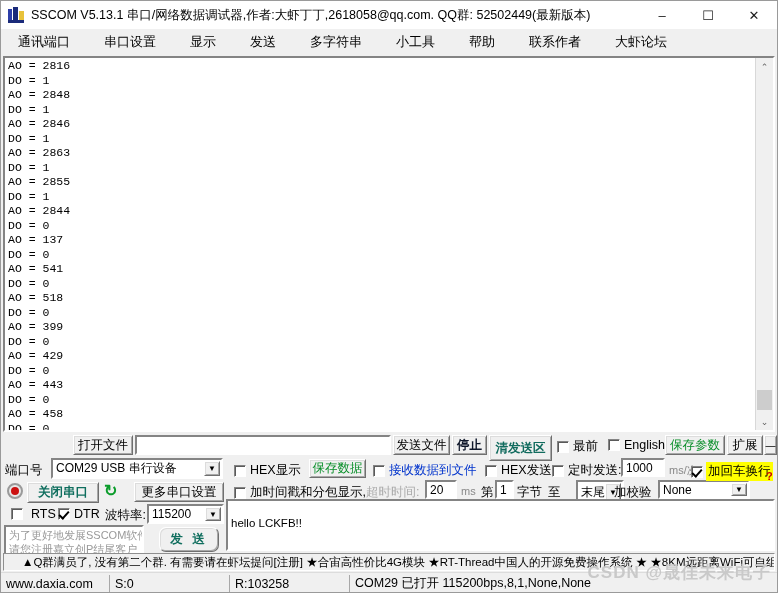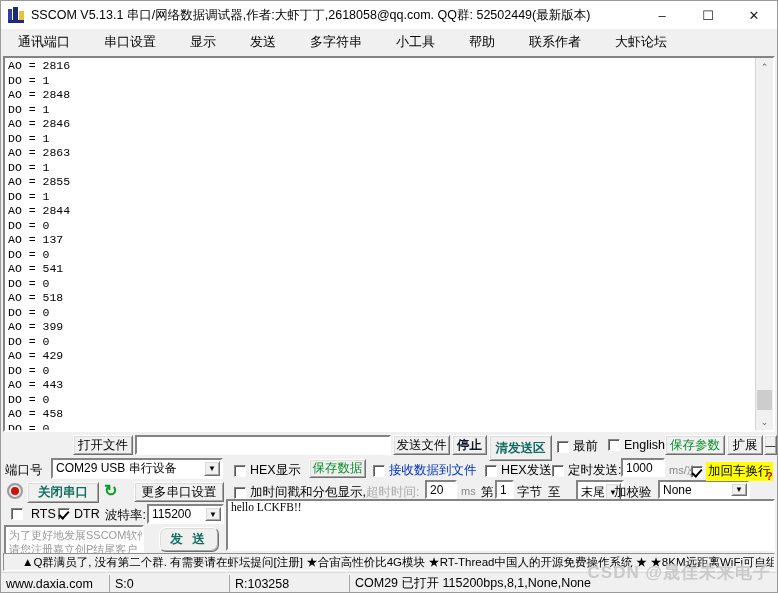--- a/index.html
+++ b/index.html
@@ -150,24 +150,24 @@
   .btn.green { color: #0a8f2a; }
   .btn.darkteal { color: #116b5e; font-weight: bold; }
 
   
   #send-area {
     position: absolute;
     background: #ffffff;
     border: 2px solid;
     border-color: #848484 #ffffff #ffffff #848484;
     box-sizing: border-box;
-    font-family: Liberation Serif, serif;
+    font-family: Liberation Sans, sans-serif;
     font-size: 11.5px;
     color: #000;
-    padding: 0 0 0 3px;
+    padding: 16px 0 0 3px;
     overflow: hidden;
     white-space: pre;
   }
 
   
   #adbar {
     position: absolute; left: 2px; top: 552px; width: 772px; height: 18px;
     background: #f0f0f0;
     border: 1px solid;
     border-color: #8f8f8f #ffffff #ffffff #8f8f8f;

